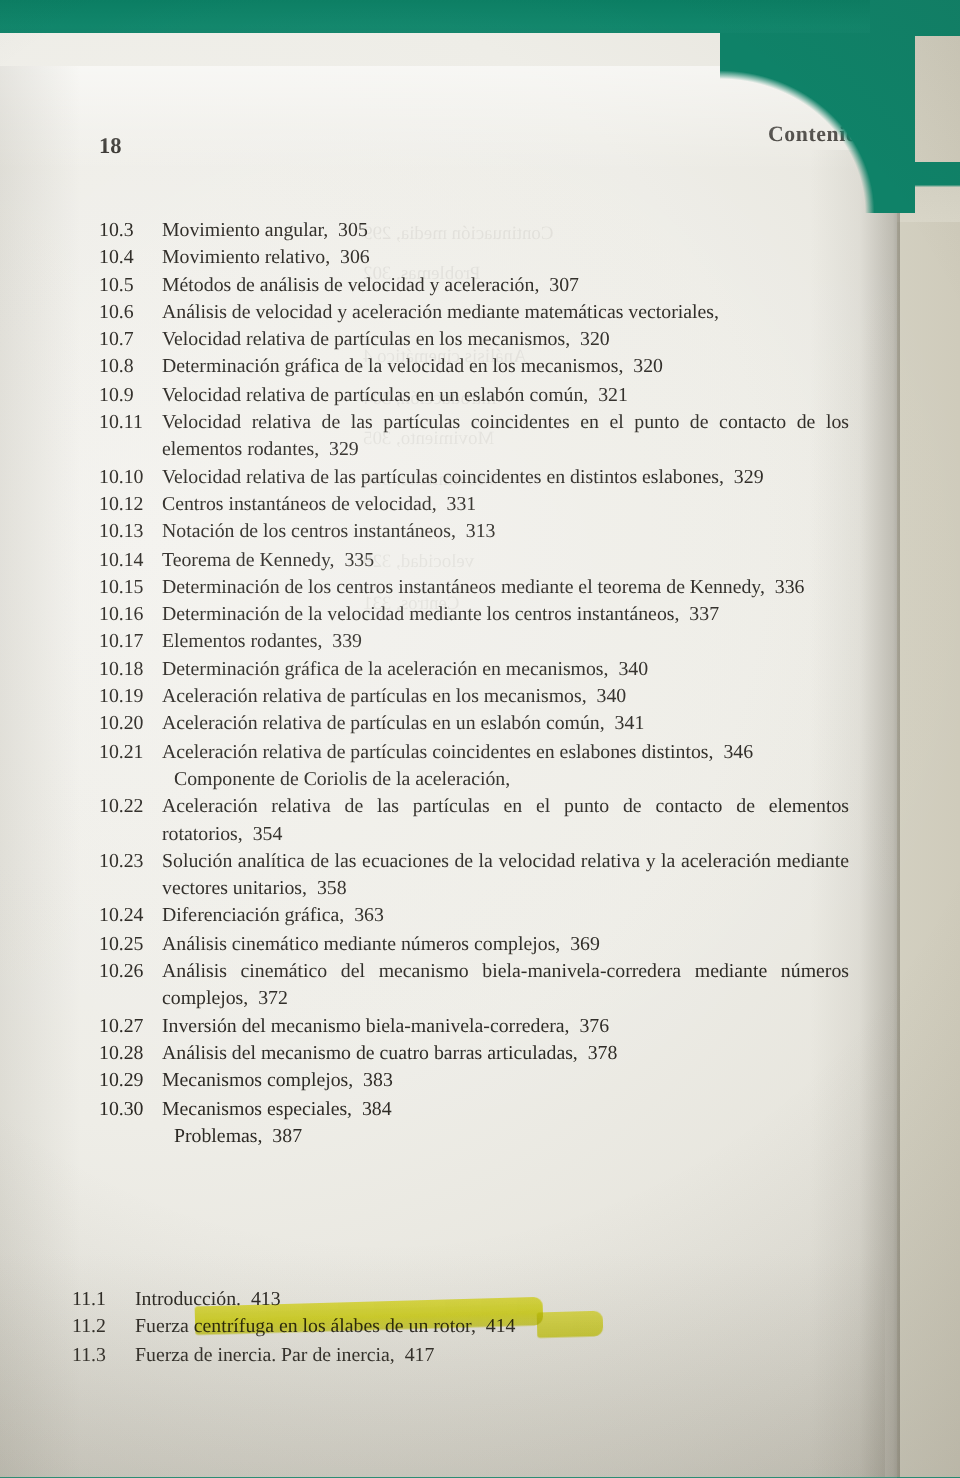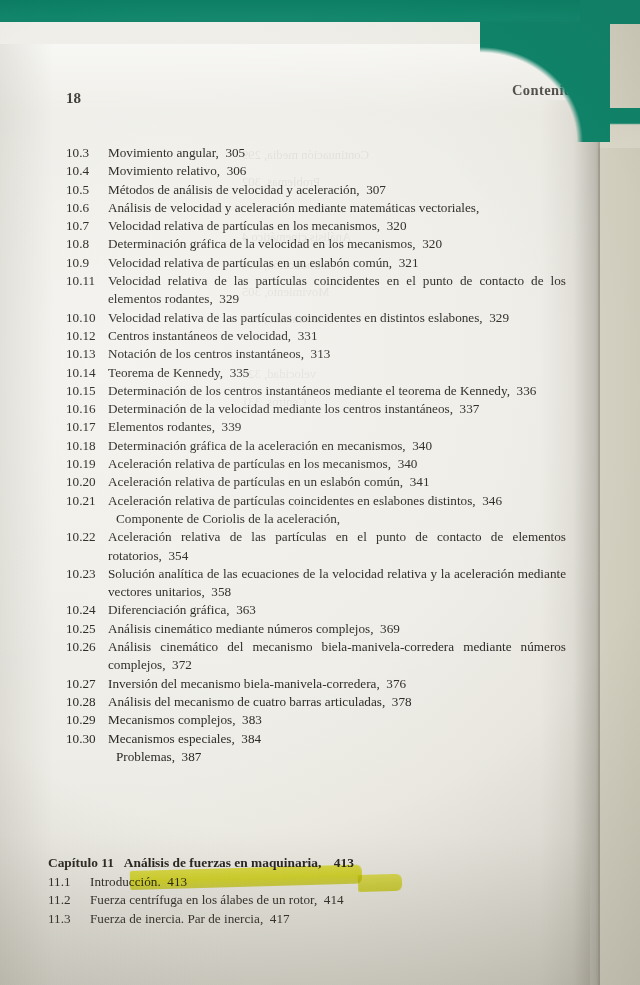--- a/index.html
+++ b/index.html
@@ -371,27 +371,20 @@
             <span class="num">10.30</span>
             <span class="body"><span>Mecanismos especiales,</span>&nbsp;&nbsp;<span class="pg">384</span></span>
           </div>
           <div class="entry sub">
             <span class="num"></span>
             <span class="body"><span>Problemas,</span>&nbsp;&nbsp;<span class="pg">387</span></span>
           </div>
         </div>
 
       <div class="chapter">
-        <div class="chap-line">
-          <span class="chap-label">Capítulo 11</span>
-          <span class="chap-title-wrap">
-            <span class="chap-title">Análisis de fuerzas en maquinaria,</span>
-            <span class="chap-page">413</span>
-          </span>
-        </div>
         <div class="chapter-entries">
             <div class="entry">
               <span class="num">11.1</span>
               <span class="body"><span>Introducción.</span>&nbsp;&nbsp;<span class="pg">413</span></span>
             </div>
             <div class="entry">
               <span class="num">11.2</span>
               <span class="body"><span>Fuerza centrífuga en los álabes de un rotor,</span>&nbsp;&nbsp;<span class="pg">414</span></span>
             </div>
             <div class="entry">

